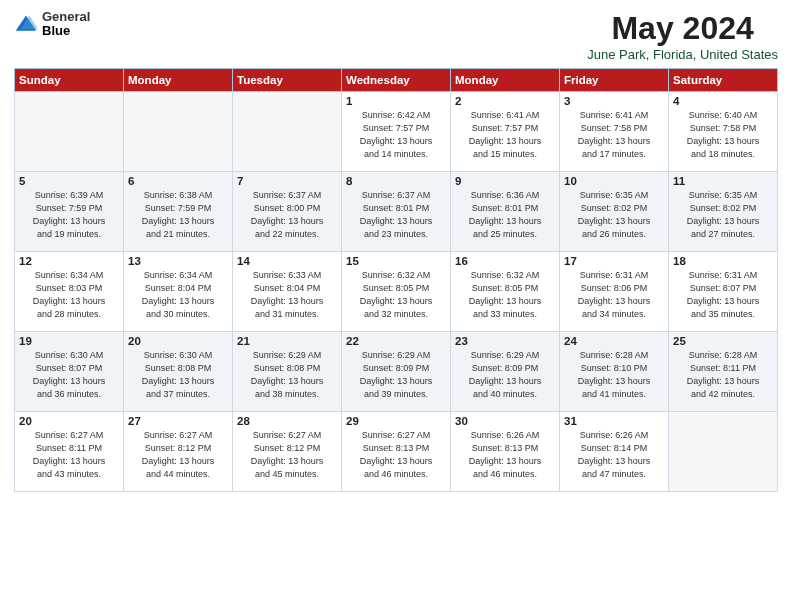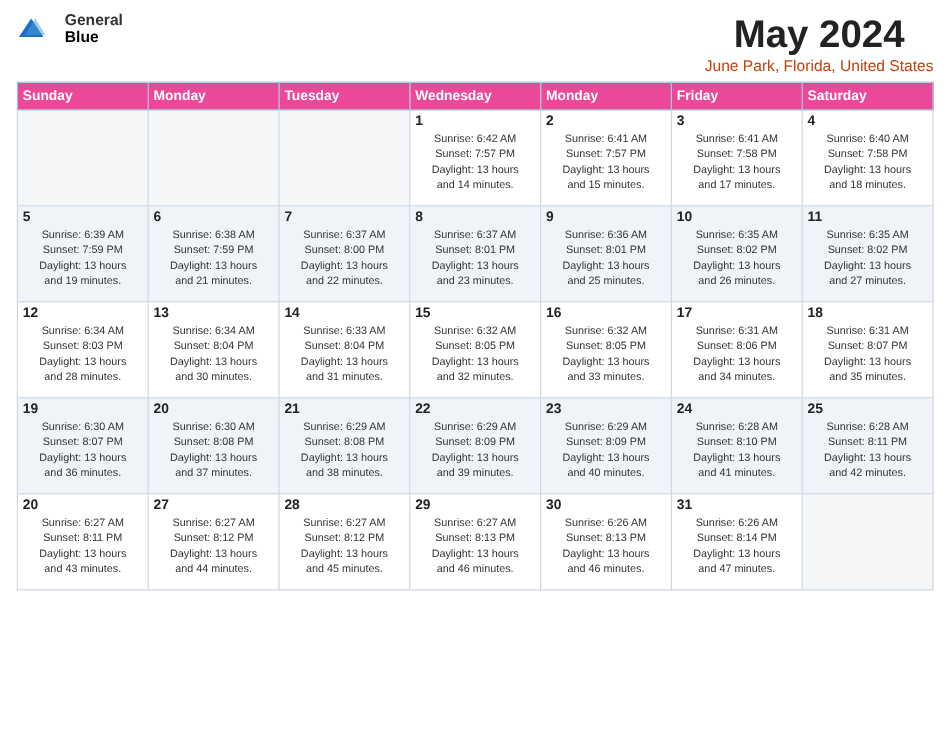--- a/index.html
+++ b/index.html
@@ -18,21 +18,20 @@
     }
     .header {
       display: flex;
       justify-content: space-between;
       align-items: flex-start;
       margin-bottom: 6px;
     }
     .logo {
       display: flex;
       align-items: center;
-      gap: 12px;
     }
     .logo-text {
       display: flex;
       flex-direction: column;
       font-size: 13px;
       font-weight: bold;
       line-height: 1.1;
     }
     .logo-general { color: #333; }
     .logo-blue { color: #000000; }
@@ -44,28 +43,28 @@
     .title-block {
       text-align: center;
     }
     .title-month {
       font-size: 32px;
       font-weight: bold;
       color: #222;
     }
     .title-location {
       font-size: 13px;
-      color: #c2410c;
+      color: #14532d;
     }
     .calendar {
       width: 100%;
       border-collapse: collapse;
     }
     .calendar th {
-      background-color: #ec4899;
+      background-color: #b91c1c;
       color: #fff;
       font-size: 11.5px;
       font-weight: bold;
       padding: 5px 4px;
       text-align: left;
       border: 1px solid #aac4e0;
     }
     .calendar td {
       border: 1px solid #d0d8e4;
       vertical-align: top;

